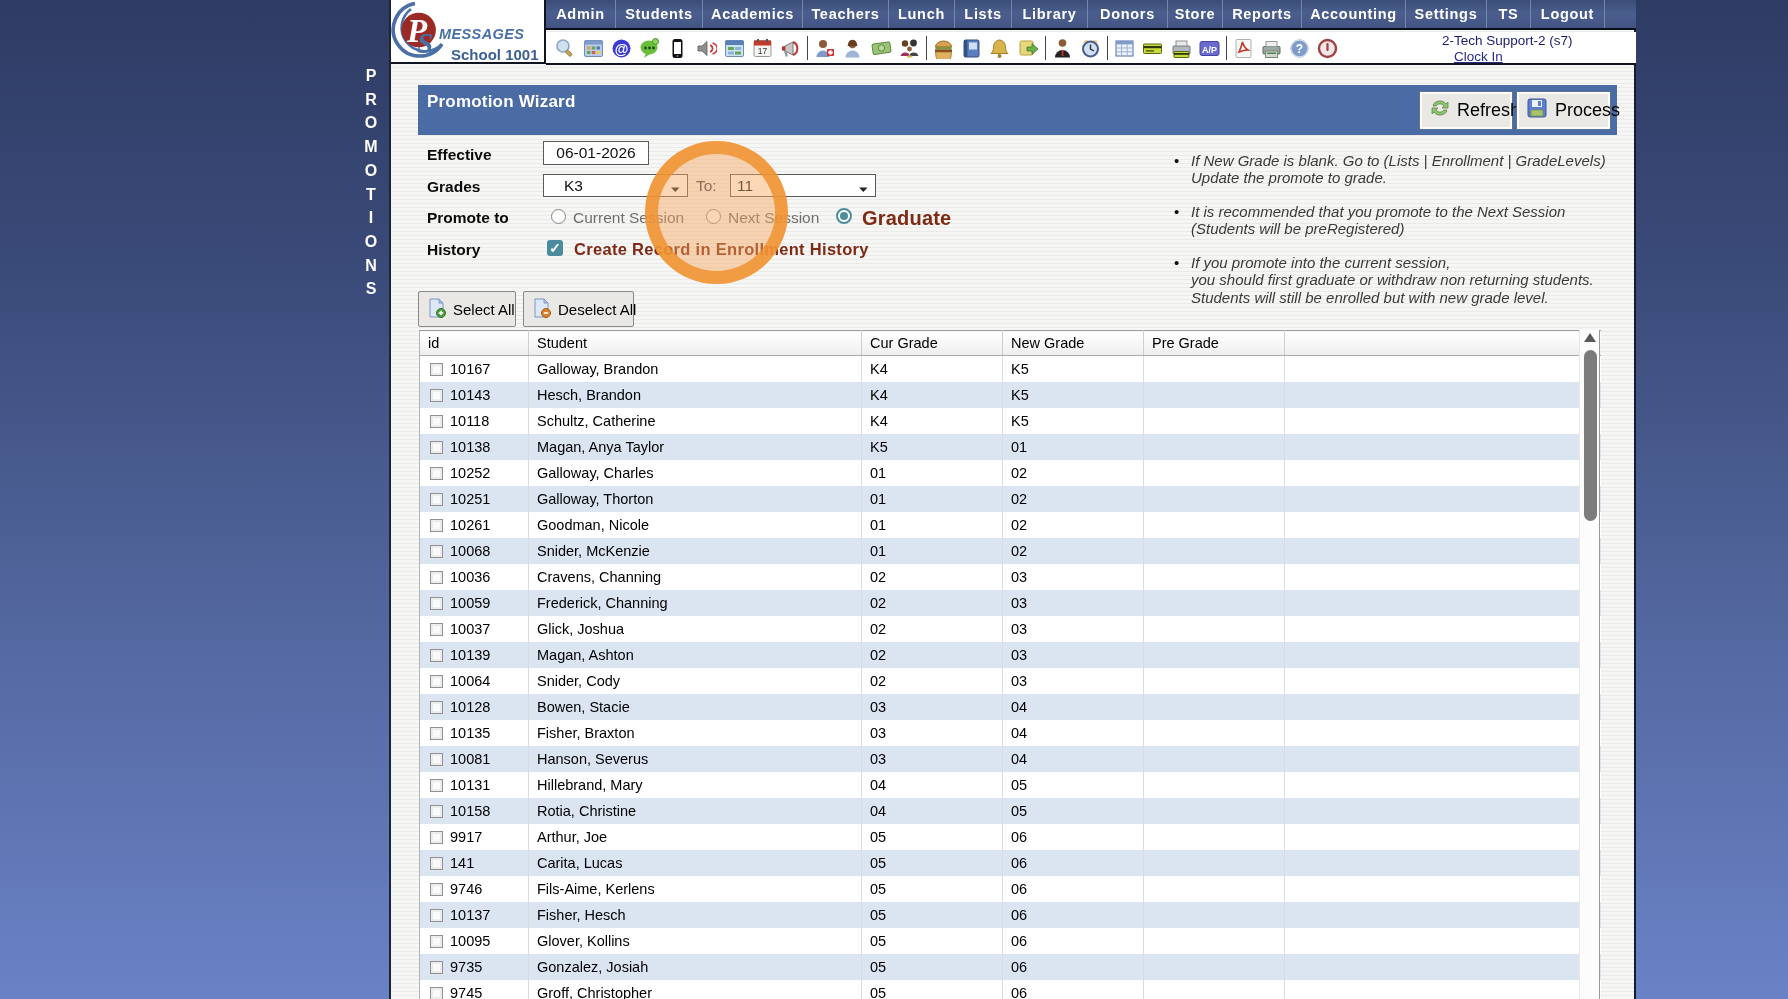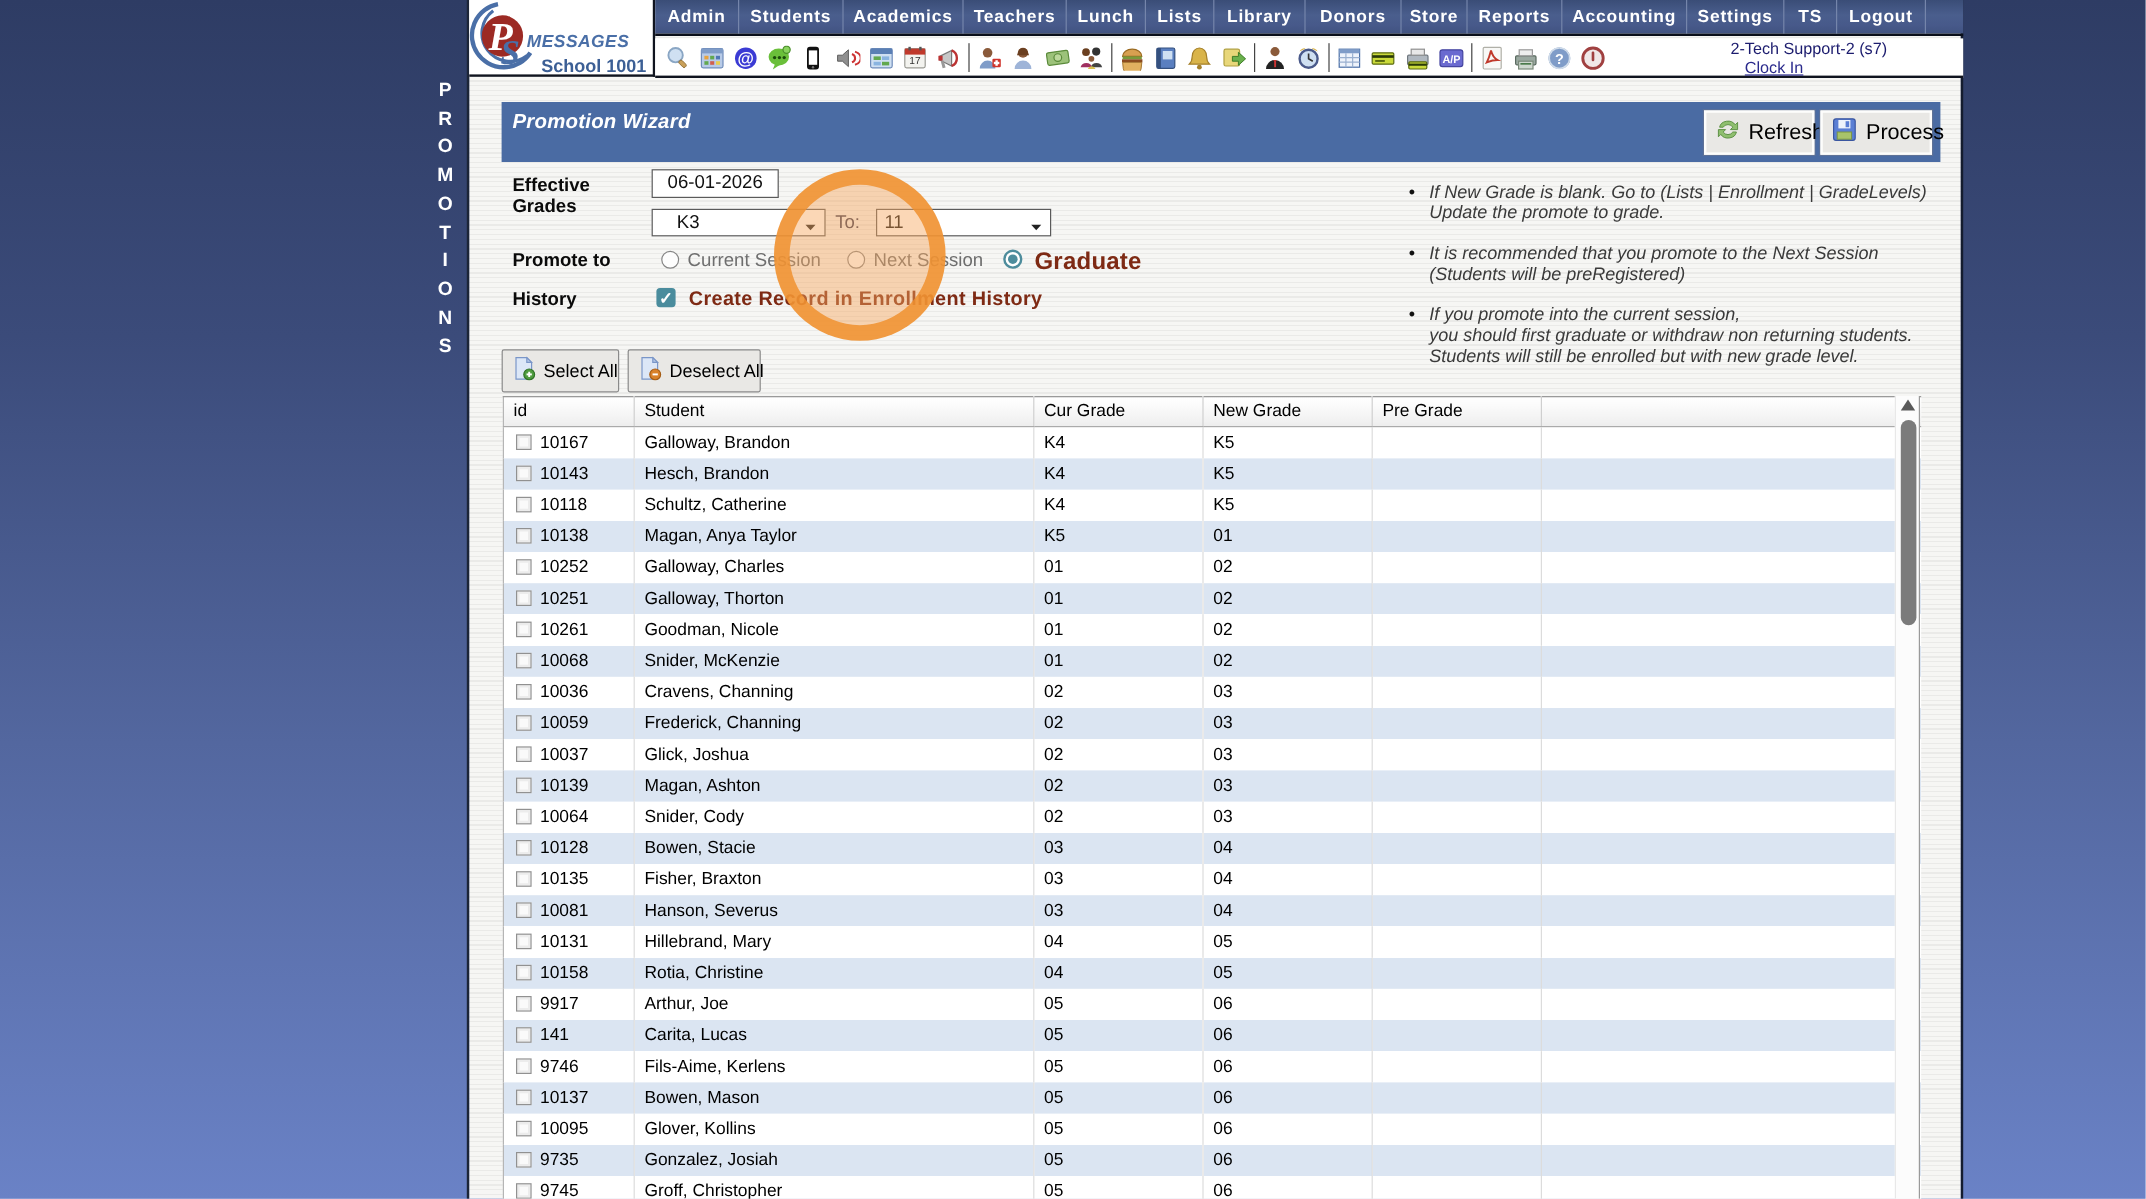--- a/index.html
+++ b/index.html
@@ -16,21 +16,21 @@
   background:linear-gradient(180deg,#3a4d77 0%,#4a5e8d 45%,#47598a 75%,#415380 100%); border-bottom:2px solid #0a0f1a; }
 #nav div { height:100%; flex-shrink:0; display:flex; align-items:center; justify-content:center; color:#fff; font-weight:bold; font-size:14.5px; letter-spacing:0.7px; border-right:1px solid #7585ab; }
 #toolbar { position:absolute; left:546px; top:32px; width:1090px; height:33px; background:#fff; border-bottom:2px solid #10141f; }
 #tbicons { position:absolute; left:5px; top:3px; height:26px; display:flex; align-items:center; }
 .ic { width:21px; height:21px; margin:0 3.6px; position:relative; display:inline-block; }
 .tsep { width:1px; height:24px; background:#444; margin:0 2.5px; }
 #userinfo { position:absolute; left:896px; top:1px; text-align:left; color:#1c1c6e; font-size:13.5px; line-height:16px; }
 #userinfo a { color:#2a2a8c; text-decoration:underline; }
 
 #pwbar { position:absolute; left:418px; top:85px; width:1199px; height:50px; background:#4a6ba3; }
-#pwbar h1 { position:absolute; left:9px; top:7px; color:#fff; font-size:17px; letter-spacing:0.2px;font-style:italic; }
+#pwbar h1 { position:absolute; left:9px; top:7px; color:#fff; font-size:17px; letter-spacing:0.2px; }
 .tbtn { position:absolute; top:7px; height:37px; background:#e9e8e5; border:2px solid #fdfdfc; box-shadow:0 0 0 1px #5f7297; display:flex; align-items:center; font-size:18px; color:#000; white-space:nowrap; }
 #btn-refresh { left:1002px; width:92px; }
 #btn-process { left:1099px; width:93px; }
 
 .flabel { position:absolute; left:427px; font-weight:bold; font-size:15.5px; color:#0a0a0a; }
 .inbox { position:absolute; background:#fff; border:1px solid #5a5a5a; font-size:15.5px; color:#111; }
 .sel { position:absolute; background:#fff; border:1px solid #5a5a5a; font-size:15.5px; color:#111; }
 .sel .chev { position:absolute; right:6px; top:4px; font-size:11px; color:#222; transform:scaleY(.7) scaleX(1.3); }
 .radio { position:absolute; width:15px; height:15px; border:1.6px solid #858585; border-radius:50%; background:#fdfdfd; }
 .gray { color:#6e6e6e; font-size:15.5px; position:absolute; }
@@ -261,21 +261,21 @@
         </svg></span>Refresh</div>
   <div class="tbtn" id="btn-process"><span style="margin:0 8px 0 8px"><svg width="20" height="20" viewBox="0 0 20 20">
           <rect x="1" y="1" width="18" height="18" rx="2" fill="#5b7fd4" stroke="#3a56a0"></rect>
           <rect x="5" y="2" width="10" height="7" fill="#eef3fb"></rect>
           <rect x="11" y="3" width="3" height="5" fill="#5b7fd4"></rect>
           <rect x="4" y="12" width="12" height="6" fill="#a8c36a" stroke="#7a9440" stroke-width="0.8"></rect>
         </svg></span>Process</div>
 </div>
 
 <div class="flabel" style="top:146px">Effective</div>
-<div class="flabel" style="top:164px">Grades</div>
+<div class="flabel" style="top:178px">Grades</div>
 <div class="flabel" style="top:209px">Promote to</div>
 <div class="flabel" style="top:241px">History</div>
 
 <div class="inbox" style="left:543px; top:141px; width:106px; height:24px; text-align:center; line-height:22px;">06-01-2026</div>
 <div class="sel" style="left:543px; top:174px; width:145px; height:23px; line-height:21px; padding-left:20px;">K3<span class="chev">▼</span></div>
 <div style="position:absolute; left:696px; top:177px; font-size:15.5px; color:#3b3b52;">To:</div>
 <div class="sel" style="left:730px; top:174px; width:146px; height:23px; line-height:21px; padding-left:6px;">11<span class="chev">▼</span></div>
 
 <div class="radio" style="left:551px; top:209px;"></div>
 <div class="gray" style="left:573px; top:209px;">Current Session</div>
@@ -493,21 +493,21 @@
 <tr>
         <td class="c-id"><span class="cb"></span><span class="idt">9746</span></td>
         <td class="c-st">Fils-Aime, Kerlens</td>
         <td class="c-cg">05</td>
         <td class="c-ng">06</td>
         <td class="c-pg"></td>
         <td class="c-xx"></td>
       </tr>
 <tr class="alt">
         <td class="c-id"><span class="cb"></span><span class="idt">10137</span></td>
-        <td class="c-st">Bowen, Mason</td>
+        <td class="c-st">Fisher, Hesch</td>
         <td class="c-cg">05</td>
         <td class="c-ng">06</td>
         <td class="c-pg"></td>
         <td class="c-xx"></td>
       </tr>
 <tr>
         <td class="c-id"><span class="cb"></span><span class="idt">10095</span></td>
         <td class="c-st">Glover, Kollins</td>
         <td class="c-cg">05</td>
         <td class="c-ng">06</td>

